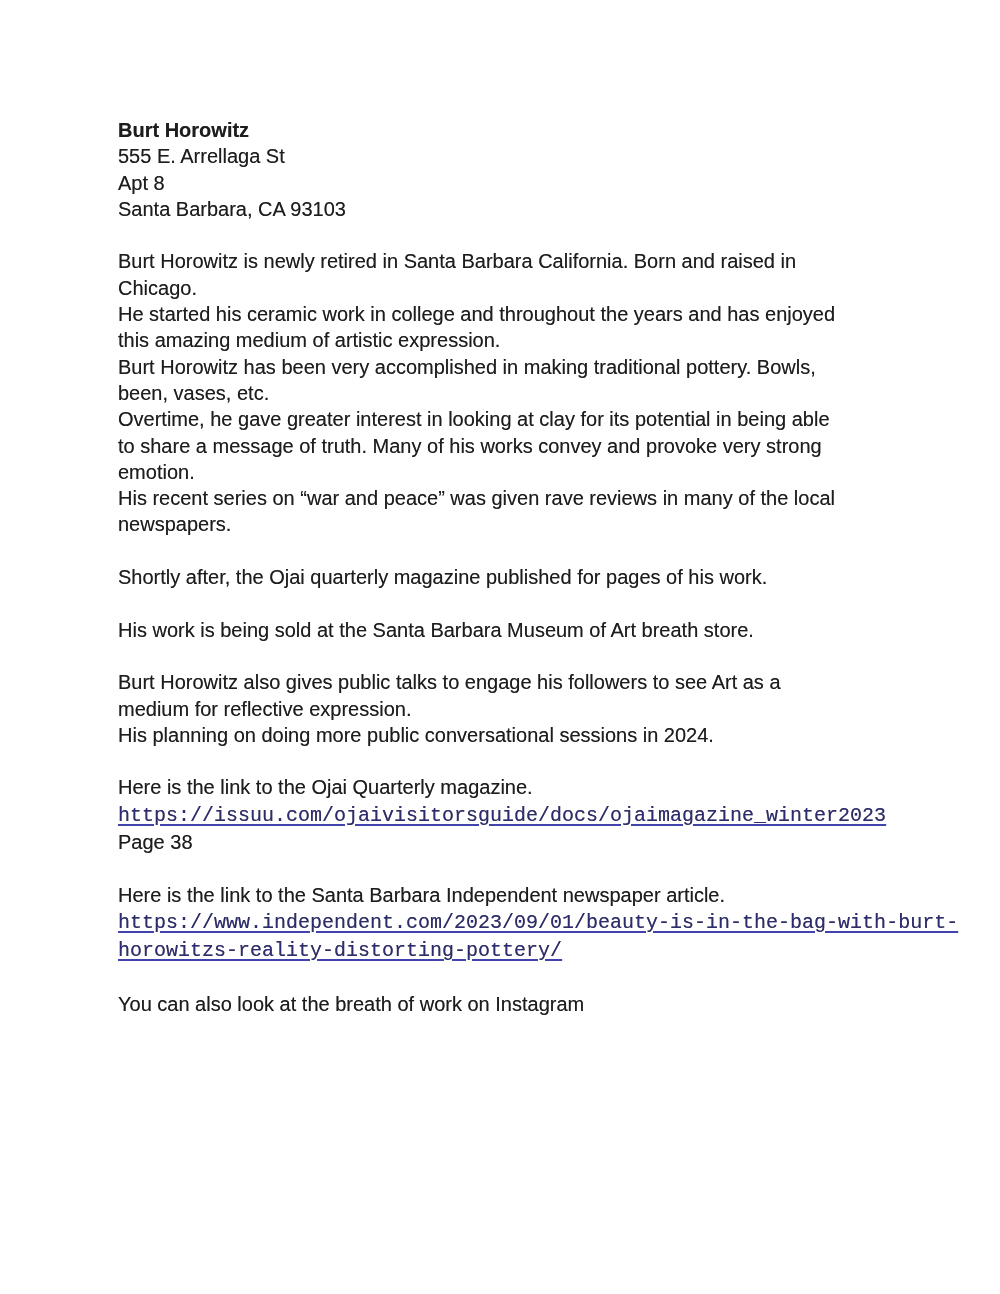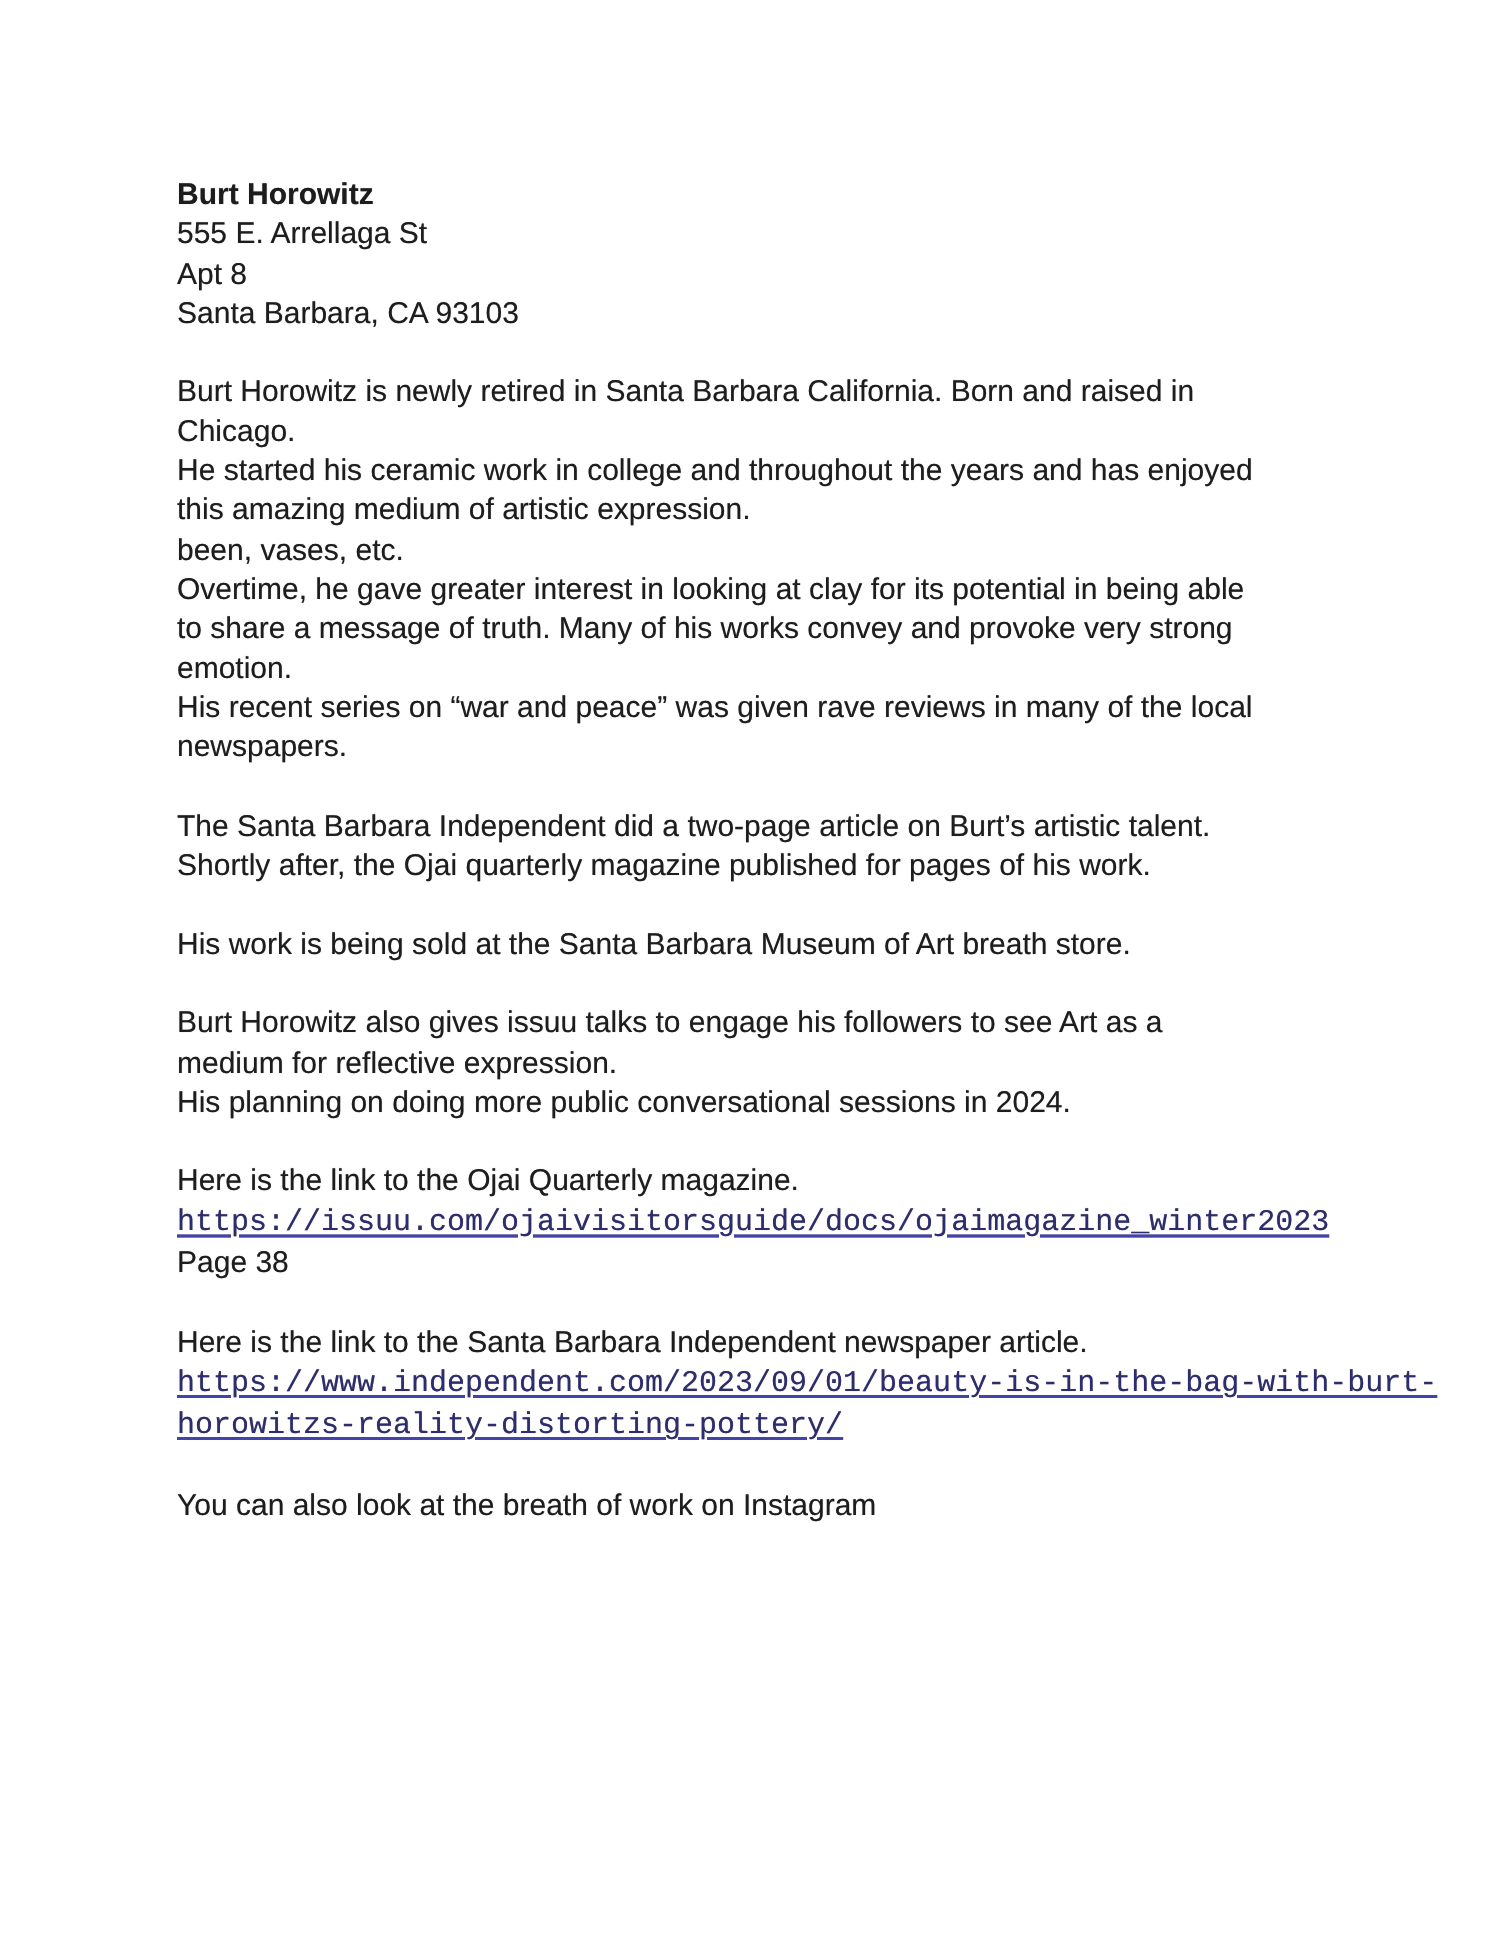--- a/index.html
+++ b/index.html
@@ -44,36 +44,36 @@
       <div class="line"><span class="heading">Burt Horowitz</span></div>
       <div class="line"><span class="text-run">555 E. Arrellaga St</span></div>
       <div class="line"><span class="text-run">Apt 8</span></div>
       <div class="line"><span class="text-run">Santa Barbara, CA 93103</span></div>
     </div>
     <div class="block">
       <div class="line"><span class="text-run">Burt Horowitz is newly retired in Santa Barbara California. Born and raised in</span></div>
       <div class="line"><span class="text-run">Chicago.</span></div>
       <div class="line"><span class="text-run">He started his ceramic work in college and throughout the years and has enjoyed</span></div>
       <div class="line"><span class="text-run">this amazing medium of artistic expression.</span></div>
+      <div class="line"><span class="text-run">Burt Horowitz has been very accomplished in making traditional pottery. Bowls,</span></div>
       <div class="line"><span class="text-run">been, vases, etc.</span></div>
       <div class="line"><span class="text-run">Overtime, he gave greater interest in looking at clay for its potential in being able</span></div>
       <div class="line"><span class="text-run">to share a message of truth. Many of his works convey and provoke very strong</span></div>
       <div class="line"><span class="text-run">emotion.</span></div>
       <div class="line"><span class="text-run">His recent series on “war and peace” was given rave reviews in many of the local</span></div>
       <div class="line"><span class="text-run">newspapers.</span></div>
     </div>
     <div class="block">
-      <div class="line"><span class="text-run">The Santa Barbara Independent did a two-page article on Burt’s artistic talent.</span></div>
       <div class="line"><span class="text-run">Shortly after, the Ojai quarterly magazine published for pages of his work.</span></div>
     </div>
     <div class="block">
       <div class="line"><span class="text-run">His work is being sold at the Santa Barbara Museum of Art breath store.</span></div>
     </div>
     <div class="block">
-      <div class="line"><span class="text-run">Burt Horowitz also gives issuu talks to engage his followers to see Art as a</span></div>
+      <div class="line"><span class="text-run">Burt Horowitz also gives public talks to engage his followers to see Art as a</span></div>
       <div class="line"><span class="text-run">medium for reflective expression.</span></div>
       <div class="line"><span class="text-run">His planning on doing more public conversational sessions in 2024.</span></div>
     </div>
     <div class="block">
       <div class="line"><span class="text-run">Here is the link to the Ojai Quarterly magazine.</span></div>
       <div class="line"><a href="#" class="link">https://issuu.com/ojaivisitorsguide/docs/ojaimagazine_winter2023</a></div>
       <div class="line"><span class="text-run">Page 38</span></div>
     </div>
     <div class="block">
       <div class="line"><span class="text-run">Here is the link to the Santa Barbara Independent newspaper article.</span></div>

